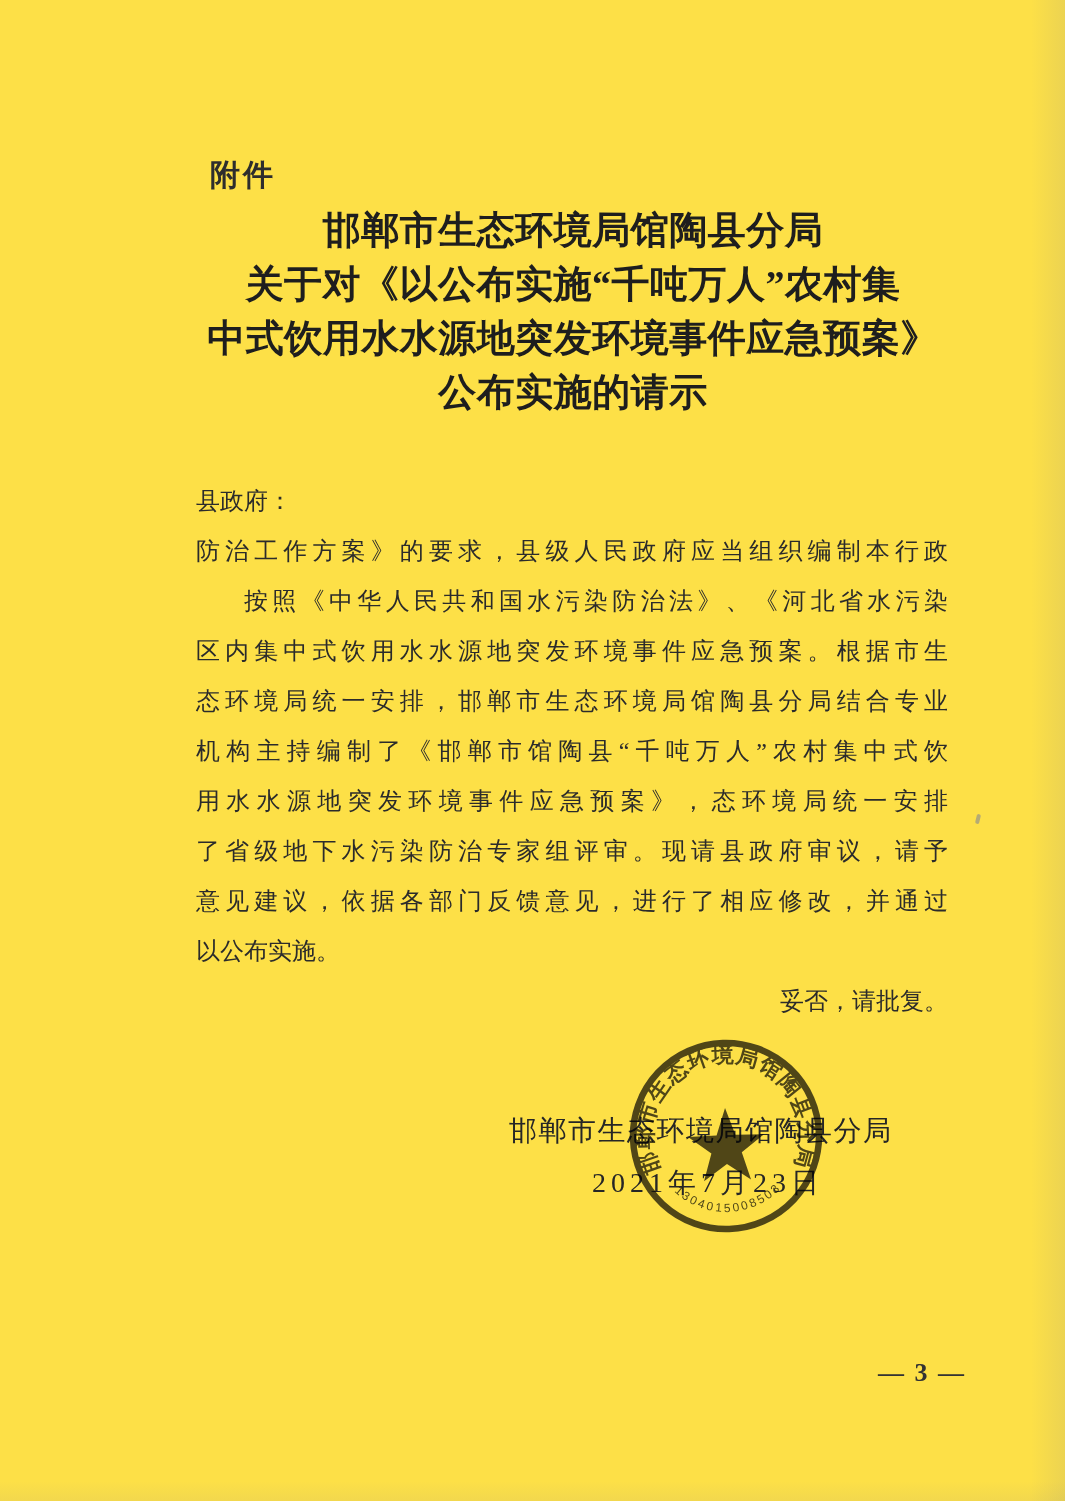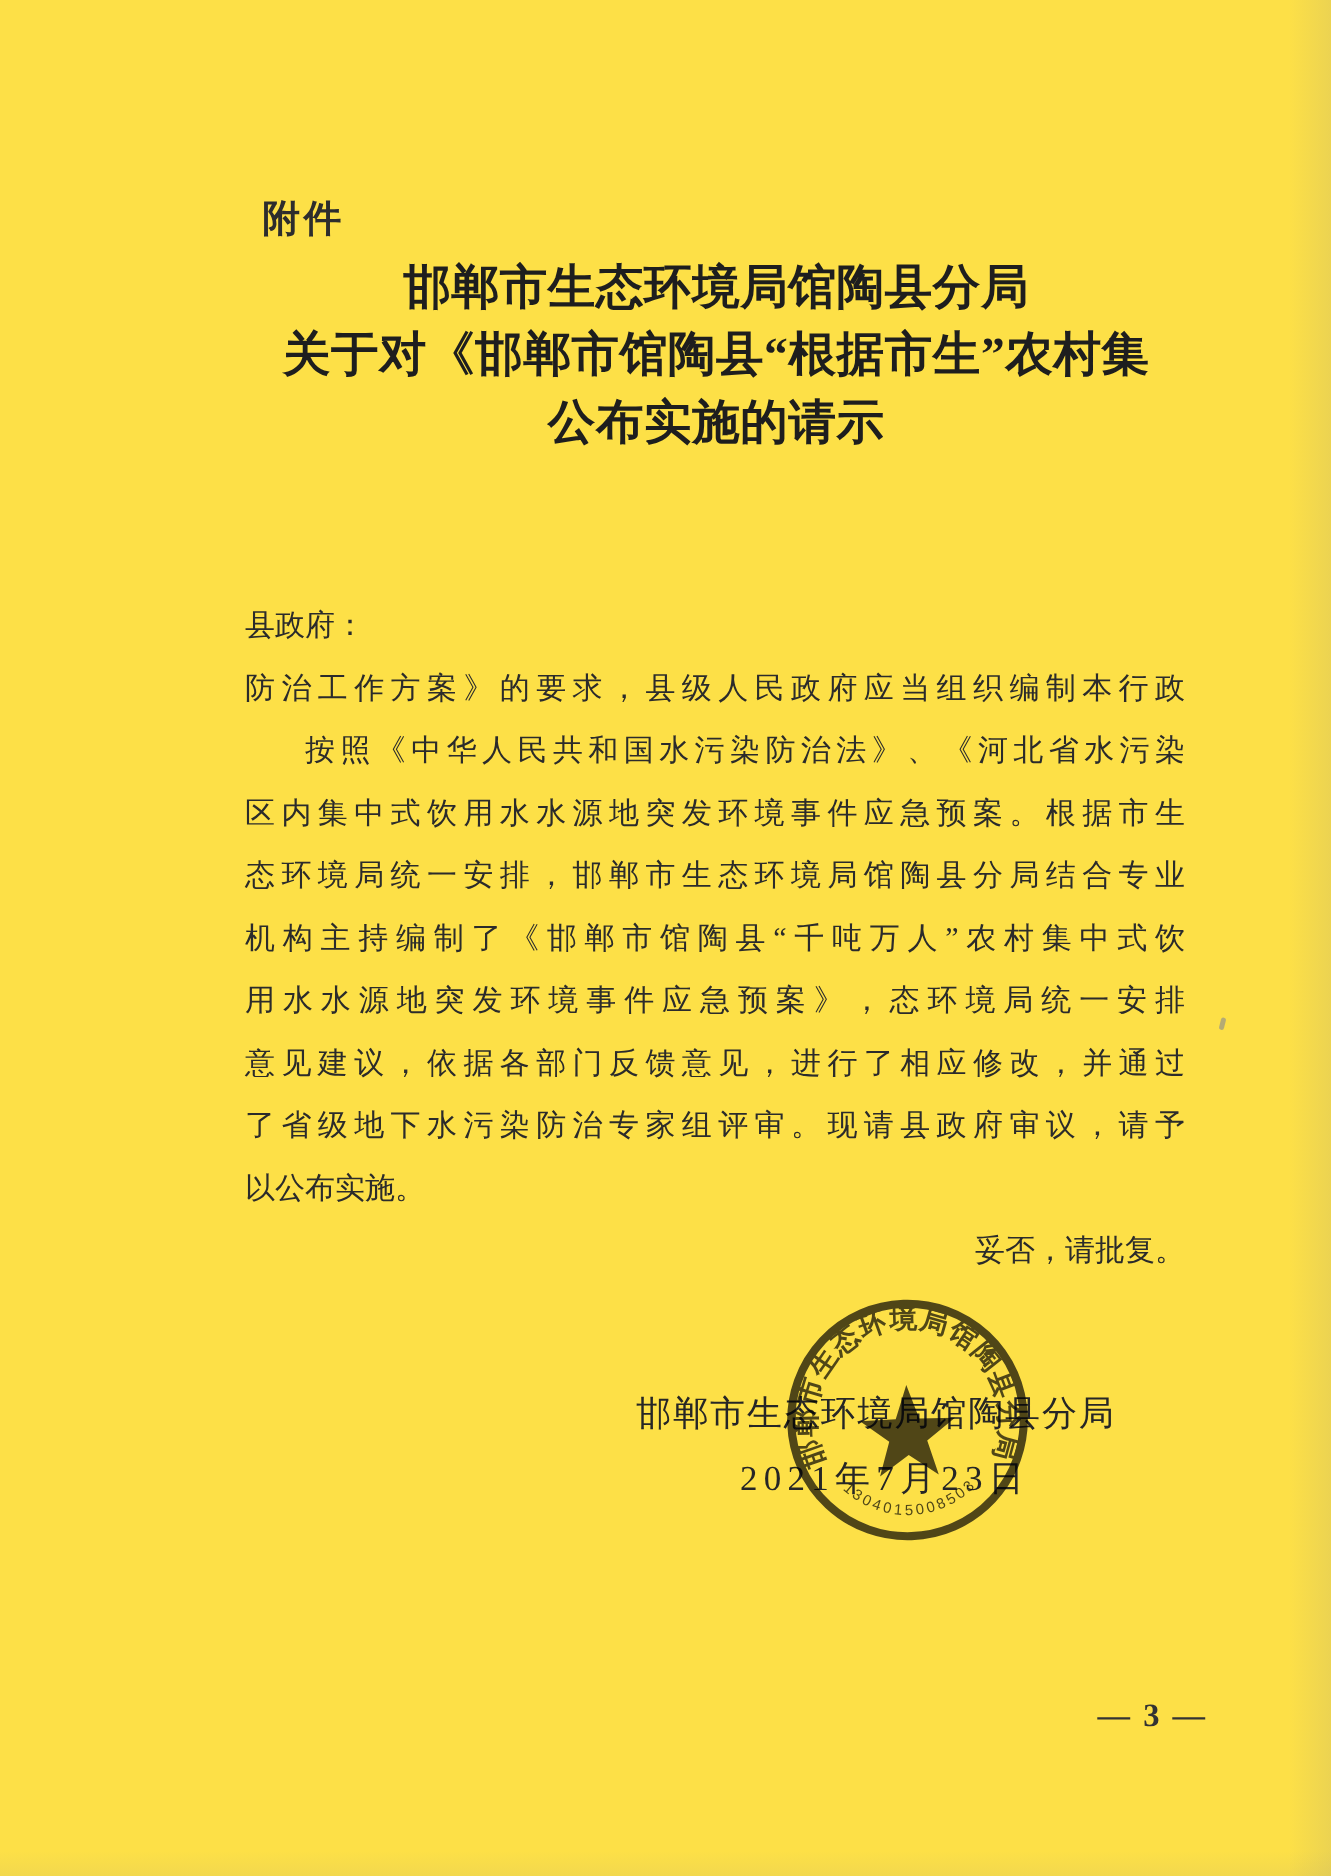--- a/index.html
+++ b/index.html
@@ -82,34 +82,35 @@
 <div class="page">
 
   <div class="shade-right"></div>
   <div class="shade-bottom"></div>
   <div class="speck"></div>
 
   <div class="attachment">附件</div>
 
   <div class="title">
     <div>邯郸市生态环境局馆陶县分局</div>
-    <div>关于对《邯郸市馆陶县“根据市生”农村集</div>
+    <div>关于对《以公布实施“千吨万人”农村集</div>
+    <div>中式饮用水水源地突发环境事件应急预案》</div>
     <div>公布实施的请示</div>
   </div>
 
   <div class="body">
     <div class="line">县政府：</div>
     <div class="line justify">防治工作方案》的要求，县级人民政府应当组织编制本行政</div>
     <div class="line justify indent">按照《中华人民共和国水污染防治法》、《河北省水污染</div>
     <div class="line justify">区内集中式饮用水水源地突发环境事件应急预案。根据市生</div>
     <div class="line justify">态环境局统一安排，邯郸市生态环境局馆陶县分局结合专业</div>
     <div class="line justify">机构主持编制了《邯郸市馆陶县“千吨万人”农村集中式饮</div>
     <div class="line justify">用水水源地突发环境事件应急预案》，态环境局统一安排</div>
+    <div class="line justify">了省级地下水污染防治专家组评审。现请县政府审议，请予</div>
     <div class="line justify">意见建议，依据各部门反馈意见，进行了相应修改，并通过</div>
-    <div class="line justify">了省级地下水污染防治专家组评审。现请县政府审议，请予</div>
     <div class="line">以公布实施。</div>
     <div class="line indent">妥否，请批复。</div>
   </div>
 
   <div class="signature">邯郸市生态环境局馆陶县分局</div>
   <div class="date">2021年7月23日</div>
 
   <svg class="stamp" viewBox="0 0 220 220" xmlns="http://www.w3.org/2000/svg">
     <circle cx="110" cy="110" r="93" fill="none" stroke="#3d3d3d" stroke-width="6.5"></circle>
     <polygon fill="#3d3d3d" points="110,82 119.4,109.1 148,109.6 125.2,126.9 133.5,154.4 110,138 86.5,154.4 94.8,126.9 72,109.6 100.6,109.1"></polygon>

